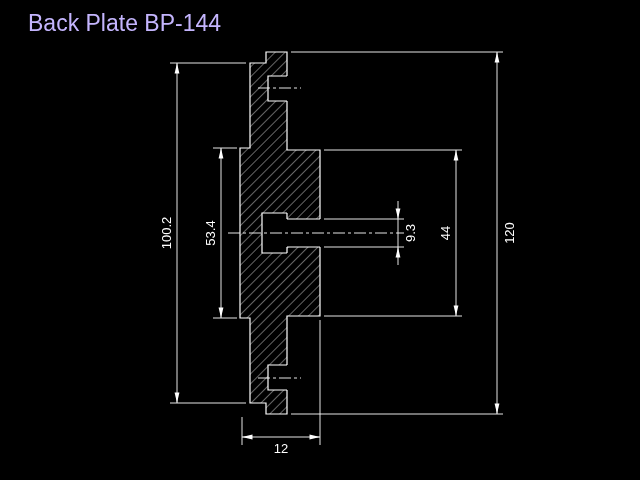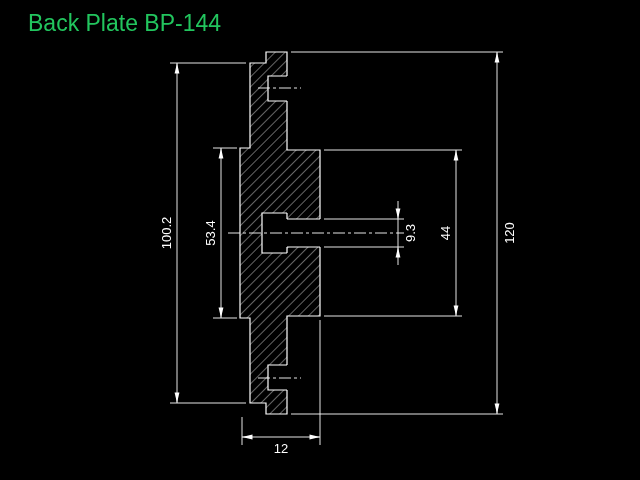--- a/index.html
+++ b/index.html
@@ -6,21 +6,21 @@
   .screen{
     position:relative;
     width:640px;height:480px;
     background:#000;
     overflow:hidden;
     font-family:"Liberation Sans", sans-serif;
   }
   .title{
     position:absolute;
     left:28px;top:10px;
-    color:#22c55e;
+    color:#c4b5fd;
     font-size:23px;
     font-weight:400;
     white-space:nowrap;
   }
   svg{position:absolute;left:0;top:0;}
   svg text{
     font-family:"Liberation Sans", sans-serif;
     font-size:13px;
     fill:#fff;
   }

